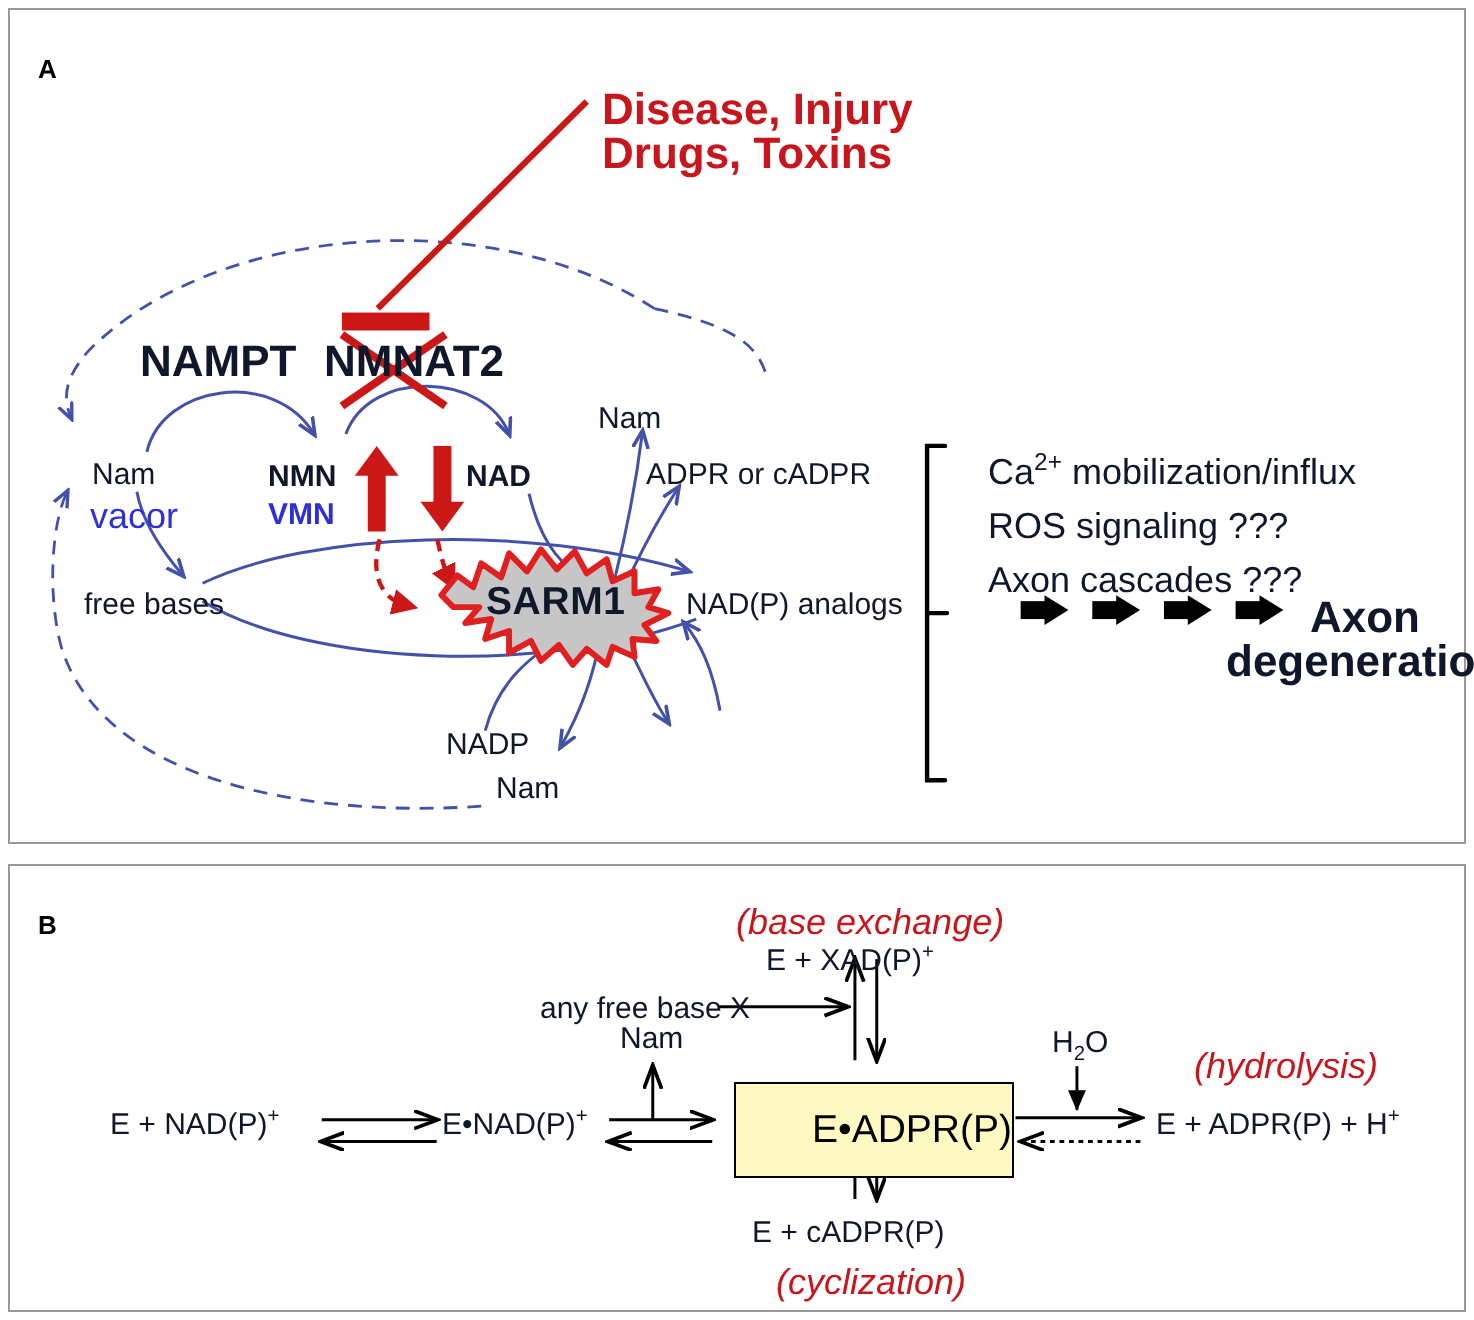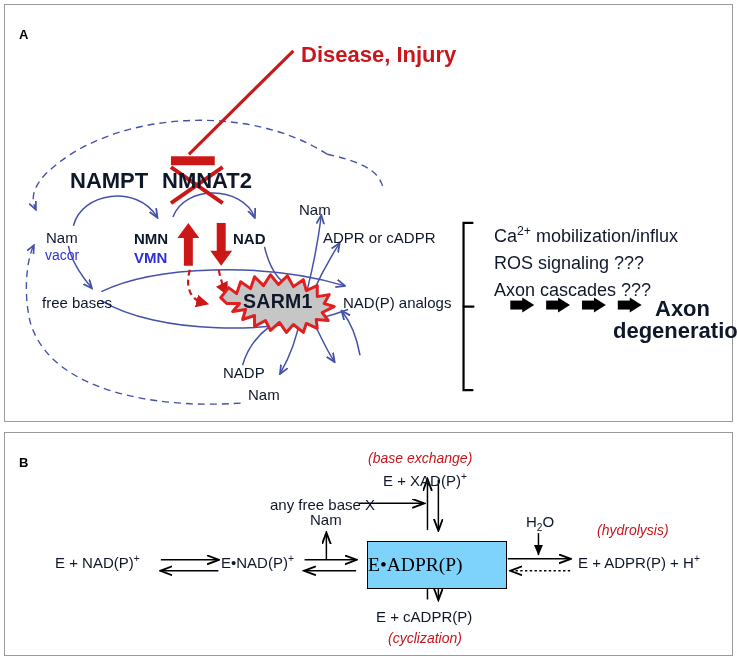--- a/index.html
+++ b/index.html
@@ -12,31 +12,31 @@
 
   .panel-letter{position:absolute;font-weight:bold;font-size:13px;letter-spacing:.3px;}
 
   .lbl{position:absolute;white-space:nowrap;line-height:1.12;}
   .lbl.blk{color:#0f172a;}
   .lbl.blue{color:#2f2fd8;}
   .lbl.red{color:#c8161d;}
   .b{font-weight:bold;}
 
   svg.layer{position:absolute;left:0;top:0;width:100%;height:100%;overflow:visible;pointer-events:none;}
-  .f14{font-size:14px;}
+  .f14{font-size:18px;}
   .f15{font-size:15px;}
   .f16{font-size:18px;}
   .f17{font-size:22px;}
   .f19{font-size:19.5px;}
   .ital{font-style:italic;}
   sup{font-size:.68em;vertical-align:super;line-height:0;}
   sub{font-size:.68em;vertical-align:sub;line-height:0;}
 
-  .boxed{position:absolute;background:#7dd3fc;border:1.4px solid #000;box-sizing:border-box;
-         display:flex;align-items:center;justify-content:flex-start;font-family:Liberation Serif, serif;}
+  .boxed{position:absolute;background:#fef9c3;border:1.4px solid #000;box-sizing:border-box;
+         display:flex;align-items:center;justify-content:flex-end;}
 </style>
 </head>
 <body>
 
 <div class="figure">
 
   <div class="panel" id="panel-a">
 
     <span class="panel-letter" style="left:14px;top:22px;">A</span>
 
@@ -144,20 +144,21 @@
             <path d="M591,294 L603,301.5 L591,309 Z"></path>
         </g>
         <g>
           <rect x="615" y="297" width="13" height="9"></rect>
             <path d="M627,294 L639,301.5 L627,309 Z"></path>
         </g>
       </g>
     </svg>
 
     <div class="lbl red b f17" style="left:296px;top:38px;">Disease, Injury</div>
+    <div class="lbl red b f17" style="left:296px;top:60px;">Drugs, Toxins</div>
 
     <div class="lbl blk b f17" style="left:65px;top:164px;">NAMPT</div>
     <div class="lbl blk b f17" style="left:157px;top:164px;">NMNAT2</div>
 
     <div class="lbl blk f15" style="left:41px;top:225px;">Nam</div>
     <div class="lbl blue f14" style="left:40px;top:243px;">vacor</div>
     <div class="lbl blk f15" style="left:37px;top:290px;">free bases</div>
 
     <div class="lbl blk b f15" style="left:129px;top:226px;">NMN</div>
     <div class="lbl blue b f15" style="left:129px;top:245px;">VMN</div>

